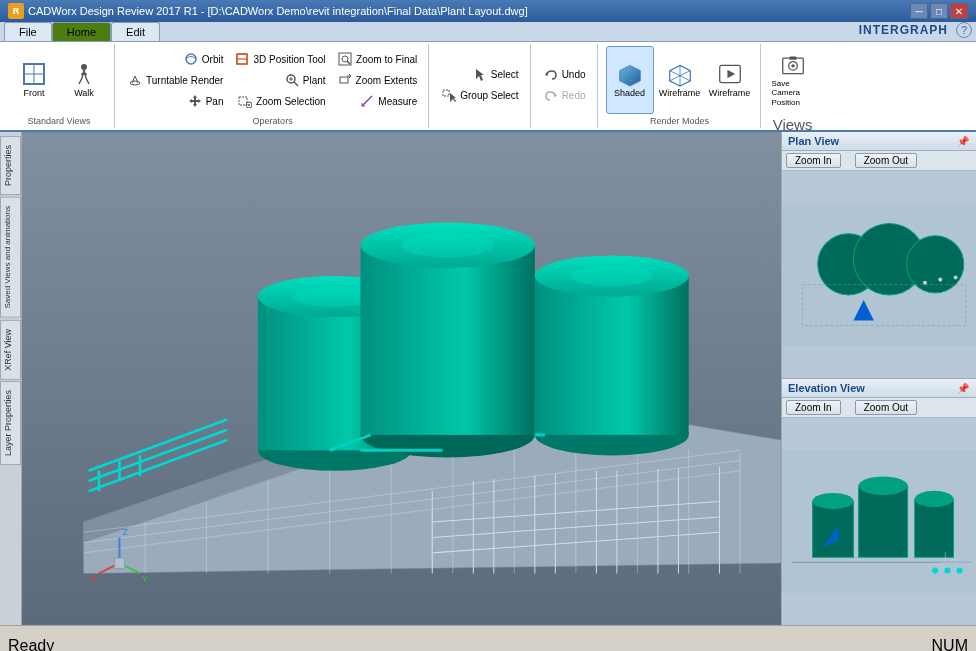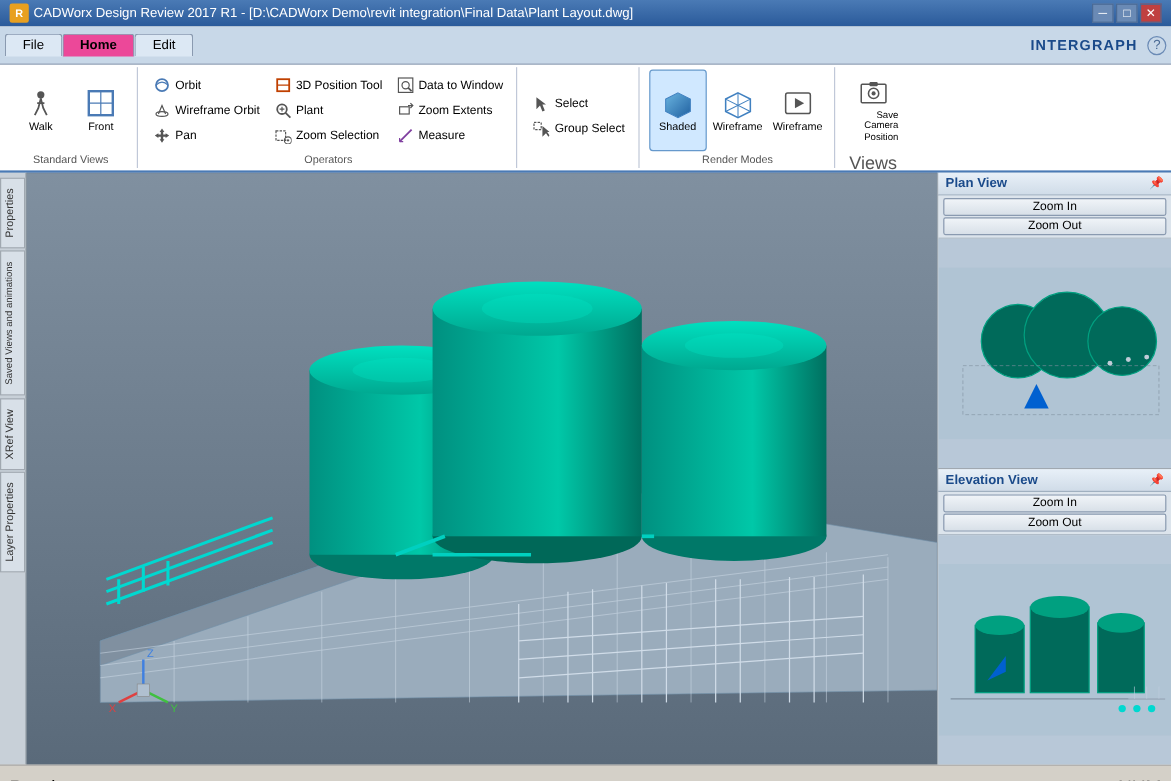--- a/index.html
+++ b/index.html
@@ -21,36 +21,36 @@
     .title-btn {
       width: 18px; height: 16px; background: #6a8ab5; border: 1px solid #4a6a95;
       color: white; font-size: 10px; display: flex; align-items: center; justify-content: center;
       cursor: pointer;
     }
     .title-btn.close { background: #c04040; }
 
     
     #ribbon-tabs {
       background: #c8d8e8;
-      height: 32px;
-      display: flex;
-      align-items: center;
+      height: 20px;
+      display: flex;
+      align-items: flex-start;
       padding-left: 4px;
       border-bottom: 1px solid #8a9ab0;
     }
     .ribbon-tab {
       padding: 3px 14px;
       border: 1px solid #8a9ab0;
       border-bottom: none;
       border-radius: 3px 3px 0 0;
       cursor: pointer;
       font-size: 11px;
       background: #dce8f4;
     }
-    .ribbon-tab.active { background: #ec4899; font-weight: 700; }
+    .ribbon-tab.active { background: #4d7c0f; font-weight: 400; }
 
     
     #ribbon {
       background: white;
       border-bottom: 2px solid #4a7ab5;
       height: 90px;
       display: flex;
       align-items: stretch;
       padding: 2px 4px;
       gap: 2px;
@@ -101,21 +101,21 @@
       padding: 2px 4px;
       border: 1px solid transparent;
       border-radius: 2px;
       cursor: pointer;
       font-size: 10px;
       white-space: nowrap;
       height: 20px;
     }
     .rb-small.disabled { color: #aaa; }
 
-    .rb-col { display: flex; flex-direction: column; gap: 1px; }
+    .rb-col { display: flex; flex-direction: column; gap: 1px; align-items: flex-end; }
 
     
     .icon-box {
       display: flex; align-items: center; justify-content: center;
       width: 24px; height: 24px; font-size: 16px;
     }
     .icon-sm { width: 14px; height: 14px; font-size: 12px; display: flex; align-items: center; justify-content: center; }
 
     
     #workspace {
@@ -179,25 +179,24 @@
       font-size: 11px;
       font-weight: 700;
       color: #1a4a8a;
       display: flex;
       justify-content: space-between;
       align-items: center;
       border-bottom: 1px solid #a0b0c0;
     }
     .view-panel-toolbar {
       display: flex;
-      gap: 1px;
+      gap: 14px;
       padding: 2px 4px;
       background: #dce4ec;
       border-bottom: 1px solid #b0bcc8;
-      flex-direction: column;
     }
     .view-btn {
       padding: 1px 8px;
       border: 1px solid #8a9ab0;
       border-radius: 2px;
       background: linear-gradient(to bottom, #f0f4f8, #d8e0e8);
       font-size: 10px;
       cursor: pointer;
     }
     .view-canvas {
@@ -244,41 +243,41 @@
   <div style="flex:1;display:flex;justify-content:flex-end;align-items:center;padding-right:4px;">
     <span style="color:#1a4a8a;font-weight:bold;font-size:12px;letter-spacing:1px;margin-right:8px;">INTERGRAPH</span>
     <div style="width:16px;height:16px;border-radius:50%;border:1px solid #6a8ab5;display:flex;align-items:center;justify-content:center;font-size:11px;color:#4a6a95;">?</div>
   </div>
 </div>
 
 <div id="ribbon">
 
   <div class="ribbon-group">
     <div class="ribbon-group-content">
+      <div class="rb-large">
+        <div class="icon-box">
+          <svg width="24" height="24" viewBox="0 0 24 24">
+              <rect x="2" y="2" width="20" height="20" fill="none" stroke="#4a7ab5" stroke-width="2"></rect>
+              <line x1="2" y1="12" x2="22" y2="12" stroke="#4a7ab5" stroke-width="1"></line>
+              <line x1="12" y1="2" x2="12" y2="22" stroke="#4a7ab5" stroke-width="1"></line>
+            </svg>
+        </div>
+        <span>Front</span>
+      </div>
       <div class="rb-large">
         <div class="icon-box">
           <svg width="24" height="24" viewBox="0 0 24 24">
               <circle cx="12" cy="5" r="3" fill="#555"></circle>
               <path d="M12 8 L10 16 L7 22" stroke="#555" fill="none" stroke-width="1.5"></path>
               <path d="M12 8 L14 16 L17 22" stroke="#555" fill="none" stroke-width="1.5"></path>
               <path d="M9 12 L15 12" stroke="#555" fill="none" stroke-width="1.5"></path>
             </svg>
         </div>
         <span>Walk</span>
       </div>
-      <div class="rb-large">
-        <div class="icon-box">
-          <svg width="24" height="24" viewBox="0 0 24 24">
-              <rect x="2" y="2" width="20" height="20" fill="none" stroke="#4a7ab5" stroke-width="2"></rect>
-              <line x1="2" y1="12" x2="22" y2="12" stroke="#4a7ab5" stroke-width="1"></line>
-              <line x1="12" y1="2" x2="12" y2="22" stroke="#4a7ab5" stroke-width="1"></line>
-            </svg>
-        </div>
-        <span>Front</span>
-      </div>
     </div>
     <div class="ribbon-group-label">Standard Views</div>
   </div>
 
   <div class="ribbon-group">
     <div class="ribbon-group-content">
 
       <div class="rb-col">
         <div class="rb-small active">
           <div class="icon-sm">
@@ -289,21 +288,21 @@
           </div>
           <span>Orbit</span>
         </div>
         <div class="rb-small">
           <div class="icon-sm">
             <svg width="14" height="14" viewBox="0 0 14 14">
                 <ellipse cx="7" cy="10" rx="5" ry="2" fill="none" stroke="#555" stroke-width="1"></ellipse>
                 <path d="M4 10 L7 3 L10 10" fill="none" stroke="#555" stroke-width="1"></path>
               </svg>
           </div>
-          <span>Wireframe Orbit</span>
+          <span>Turntable Render</span>
         </div>
         <div class="rb-small">
           <div class="icon-sm">
             <svg width="14" height="14" viewBox="0 0 14 14">
                 <path d="M7 1 L9 4 L8 4 L8 6 L10 6 L10 5 L13 7 L10 9 L10 8 L8 8 L8 10 L9 10 L7 13 L5 10 L6 10 L6 8 L4 8 L4 9 L1 7 L4 5 L4 6 L6 6 L6 4 L5 4 Z" fill="#555"></path>
               </svg>
           </div>
           <span>Pan</span>
         </div>
       </div>
@@ -344,21 +343,21 @@
 
       <div class="rb-col">
         <div class="rb-small">
           <div class="icon-sm">
             <svg width="14" height="14" viewBox="0 0 14 14">
                 <rect x="1" y="1" width="12" height="12" fill="none" stroke="#555" stroke-width="1"></rect>
                 <circle cx="7" cy="7" r="3" fill="none" stroke="#555" stroke-width="1"></circle>
                 <line x1="9" y1="9" x2="12" y2="12" stroke="#555" stroke-width="1.5"></line>
               </svg>
           </div>
-          <span>Data to Window</span>
+          <span>Zoom to Final</span>
         </div>
         <div class="rb-small">
           <div class="icon-sm">
             <svg width="14" height="14" viewBox="0 0 14 14">
                 <rect x="2" y="4" width="8" height="6" fill="none" stroke="#555" stroke-width="1"></rect>
                 <path d="M11 1 L13 3 L11 5 M13 3 L9 3" stroke="#555" fill="none" stroke-width="1"></path>
               </svg>
           </div>
           <span>Zoom Extents</span>
         </div>
@@ -395,20 +394,45 @@
                 <path d="M8 4 L8 13 L11 10 L13 13 L14 12 L12 9 L14 9 Z" fill="#555"></path>
               </svg>
           </div>
           <span>Group Select</span>
         </div>
       </div>
     </div>
     <div class="ribbon-group-label"></div>
   </div>
 
+  <div class="ribbon-group">
+    <div class="ribbon-group-content">
+      <div class="rb-col">
+        <div class="rb-small">
+          <div class="icon-sm">
+            <svg width="14" height="14" viewBox="0 0 14 14">
+                <path d="M3 7 Q3 3 8 3 Q12 3 12 7 Q12 11 8 11" fill="none" stroke="#555" stroke-width="1.5"></path>
+                <path d="M3 4 L1 7 L4 8 Z" fill="#555"></path>
+              </svg>
+          </div>
+          <span>Undo</span>
+        </div>
+        <div class="rb-small disabled">
+          <div class="icon-sm">
+            <svg width="14" height="14" viewBox="0 0 14 14">
+                <path d="M11 7 Q11 3 6 3 Q2 3 2 7 Q2 11 6 11" fill="none" stroke="#aaa" stroke-width="1.5"></path>
+                <path d="M11 4 L13 7 L10 8 Z" fill="#aaa"></path>
+              </svg>
+          </div>
+          <span style="color:#aaa;">Redo</span>
+        </div>
+      </div>
+    </div>
+    <div class="ribbon-group-label"></div>
+  </div>
 
   <div class="ribbon-group">
     <div class="ribbon-group-content">
       <div class="rb-large active">
         <div class="icon-box">
           <svg width="28" height="28" viewBox="0 0 28 28">
             <defs>
                 <linearGradient id="sg" x1="0" y1="0" x2="1" y2="1">
                   <stop offset="0%" stop-color="#6ab4e0"></stop>
                   <stop offset="100%" stop-color="#2060a0"></stop>
@@ -447,21 +471,21 @@
     <div class="ribbon-group-content">
       <div class="rb-large">
         <div class="icon-box">
           <svg width="28" height="28" viewBox="0 0 28 28">
             <rect x="2" y="6" width="24" height="18" rx="1" fill="none" stroke="#555" stroke-width="1.5"></rect>
             <circle cx="14" cy="15" r="5" fill="none" stroke="#555" stroke-width="1.5"></circle>
             <rect x="10" y="4" width="8" height="4" rx="1" fill="#555"></rect>
             <circle cx="14" cy="15" r="2" fill="#555"></circle>
           </svg>
         </div>
-        <span style="font-size:8px;text-align:right;line-height:1.2;">Save Camera<br>Position</span>
+        <span style="font-size:8px;text-align:left;line-height:1.2;">Save Camera<br>Position</span>
       </div>
     </div>
     <div class="ribbon-group-label" style="font-size:15px;color:#555;">Views</div>
   </div>
 
 </div>
 
 <div id="workspace">
 
   <div id="left-sidebar">

